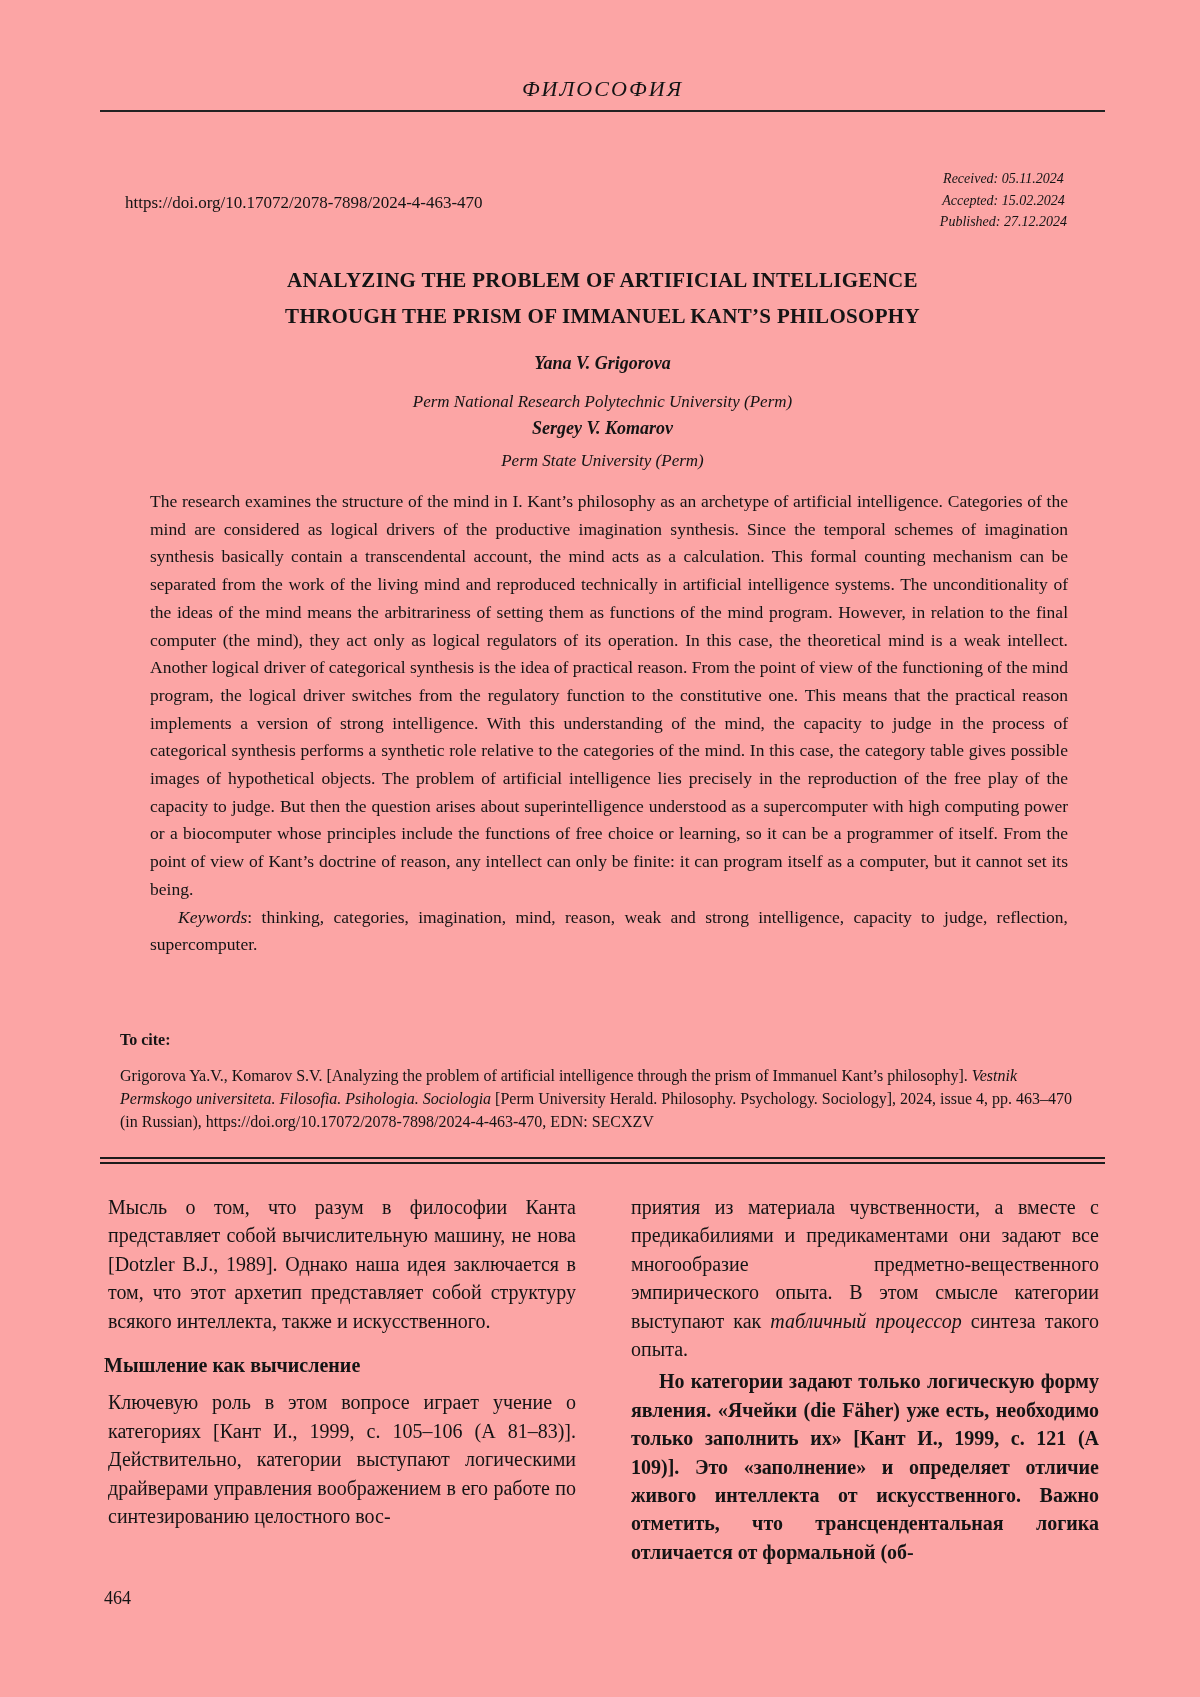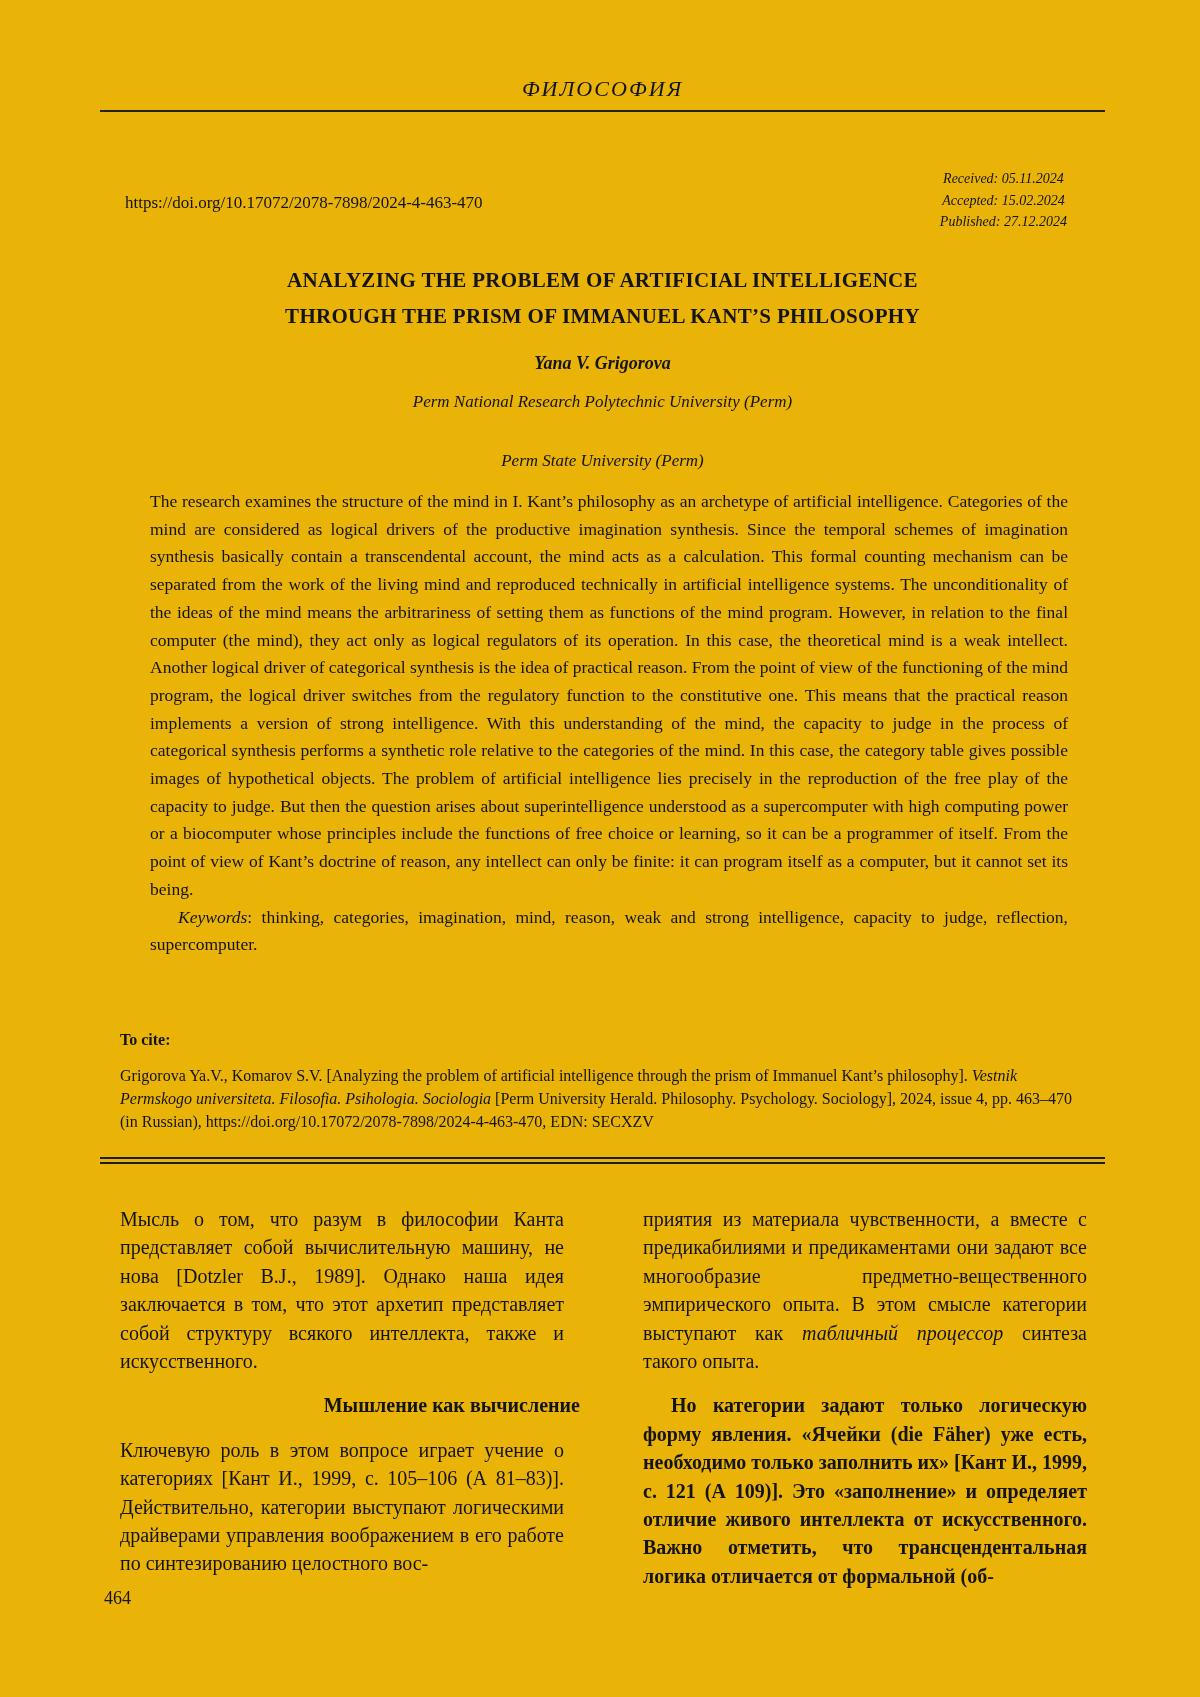--- a/index.html
+++ b/index.html
@@ -1,21 +1,21 @@
 <!DOCTYPE html>
 <html lang="en"><head>
 <meta charset="utf-8">
 <title>Paper Page</title>
 <style>
   html,body{margin:0;padding:0;background:#e8e8e8;}
   .page{
     position:relative;
     width:1200px;height:1697px;
     margin:0 auto;
-    background:#eab308;
+    background:#fca5a5;
     color:#141414;
     font-family:"Liberation Serif","DejaVu Serif",serif;
     overflow:hidden;
   }
   .abs{position:absolute;}
   
   .journal-section{
     left:100px;top:76px;width:1005px;
     text-align:center;
     font-style:italic;
@@ -98,27 +98,27 @@
     left:104px;top:1189px;width:1000px;
     display:flex;
     gap:47px;
   }
   .col{
     width:476px;
     font-size:20px;
     line-height:28.4px;
     text-align:justify;
   }
-  .col p{margin:16px;}
+  .col p{margin:4px;}
   .col .indent{text-indent:28px;margin-top:3px;font-weight:bold;}
   .section-heading{
     font-weight:bold;
     font-size:20px;
     margin:16px 0 9px 0;
-    text-align:right;
+    text-align:left;
   }
   .page-number{
     left:104px;top:1588px;
     font-size:18px;
   }
 </style>
 </head>
 <body>
 
 <div class="page">
@@ -134,20 +134,21 @@
     <div>Published: 27.12.2024</div>
   </div>
 
   <div class="abs article-title">
     <div>ANALYZING THE PROBLEM OF ARTIFICIAL INTELLIGENCE</div>
     <div>THROUGH THE PRISM OF IMMANUEL KANT’S PHILOSOPHY</div>
   </div>
 
   <div class="abs author author-1">Yana V. Grigorova</div>
   <div class="abs affiliation affiliation-1">Perm National Research Polytechnic University (Perm)</div>
+  <div class="abs author author-2">Sergey V. Komarov</div>
   <div class="abs affiliation affiliation-2">Perm State University (Perm)</div>
 
   <div class="abs abstract-block">
     <p>The research examines the structure of the mind in I. Kant’s philosophy as an archetype of artificial intelligence. Categories of the mind are considered as logical drivers of the productive imagination synthesis. Since the temporal schemes of imagination synthesis basically contain a transcendental account, the mind acts as a calculation. This formal counting mechanism can be separated from the work of the living mind and reproduced technically in artificial intelligence systems. The unconditionality of the ideas of the mind means the arbitrariness of setting them as functions of the mind program. However, in relation to the final computer (the mind), they act only as logical regulators of its operation. In this case, the theoretical mind is a weak intellect. Another logical driver of categorical synthesis is the idea of practical reason. From the point of view of the functioning of the mind program, the logical driver switches from the regulatory function to the constitutive one. This means that the practical reason implements a version of strong intelligence. With this understanding of the mind, the capacity to judge in the process of categorical synthesis performs a synthetic role relative to the categories of the mind. In this case, the category table gives possible images of hypothetical objects. The problem of artificial intelligence lies precisely in the reproduction of the free play of the capacity to judge. But then the question arises about superintelligence understood as a supercomputer with high computing power or a biocomputer whose principles include the functions of free choice or learning, so it can be a programmer of itself. From the point of view of Kant’s doctrine of reason, any intellect can only be finite: it can program itself as a computer, but it cannot set its being.</p>
     <p class="keywords-par"><span class="em">Keywords</span><span>: thinking, categories, imagination, mind, reason, weak and strong intelligence, capacity to judge, reflection, supercomputer.</span></p>
   </div>
 
   <div class="abs tocite-label">To cite:</div>
 
   <div class="abs citation"><span>Grigorova Ya.V., Komarov S.V. [Analyzing the problem of artificial intelligence through the prism of Immanuel Kant’s philosophy]. </span><span class="em">Vestnik Permskogo universiteta. Filosofia. Psihologia. Sociologia</span><span> [Perm University Herald. Philosophy. Psychology. Sociology], 2024, issue 4, pp. 463–470 (in Russian), https://doi.org/10.17072/2078-7898/2024-4-463-470, EDN: SECXZV</span></div>

